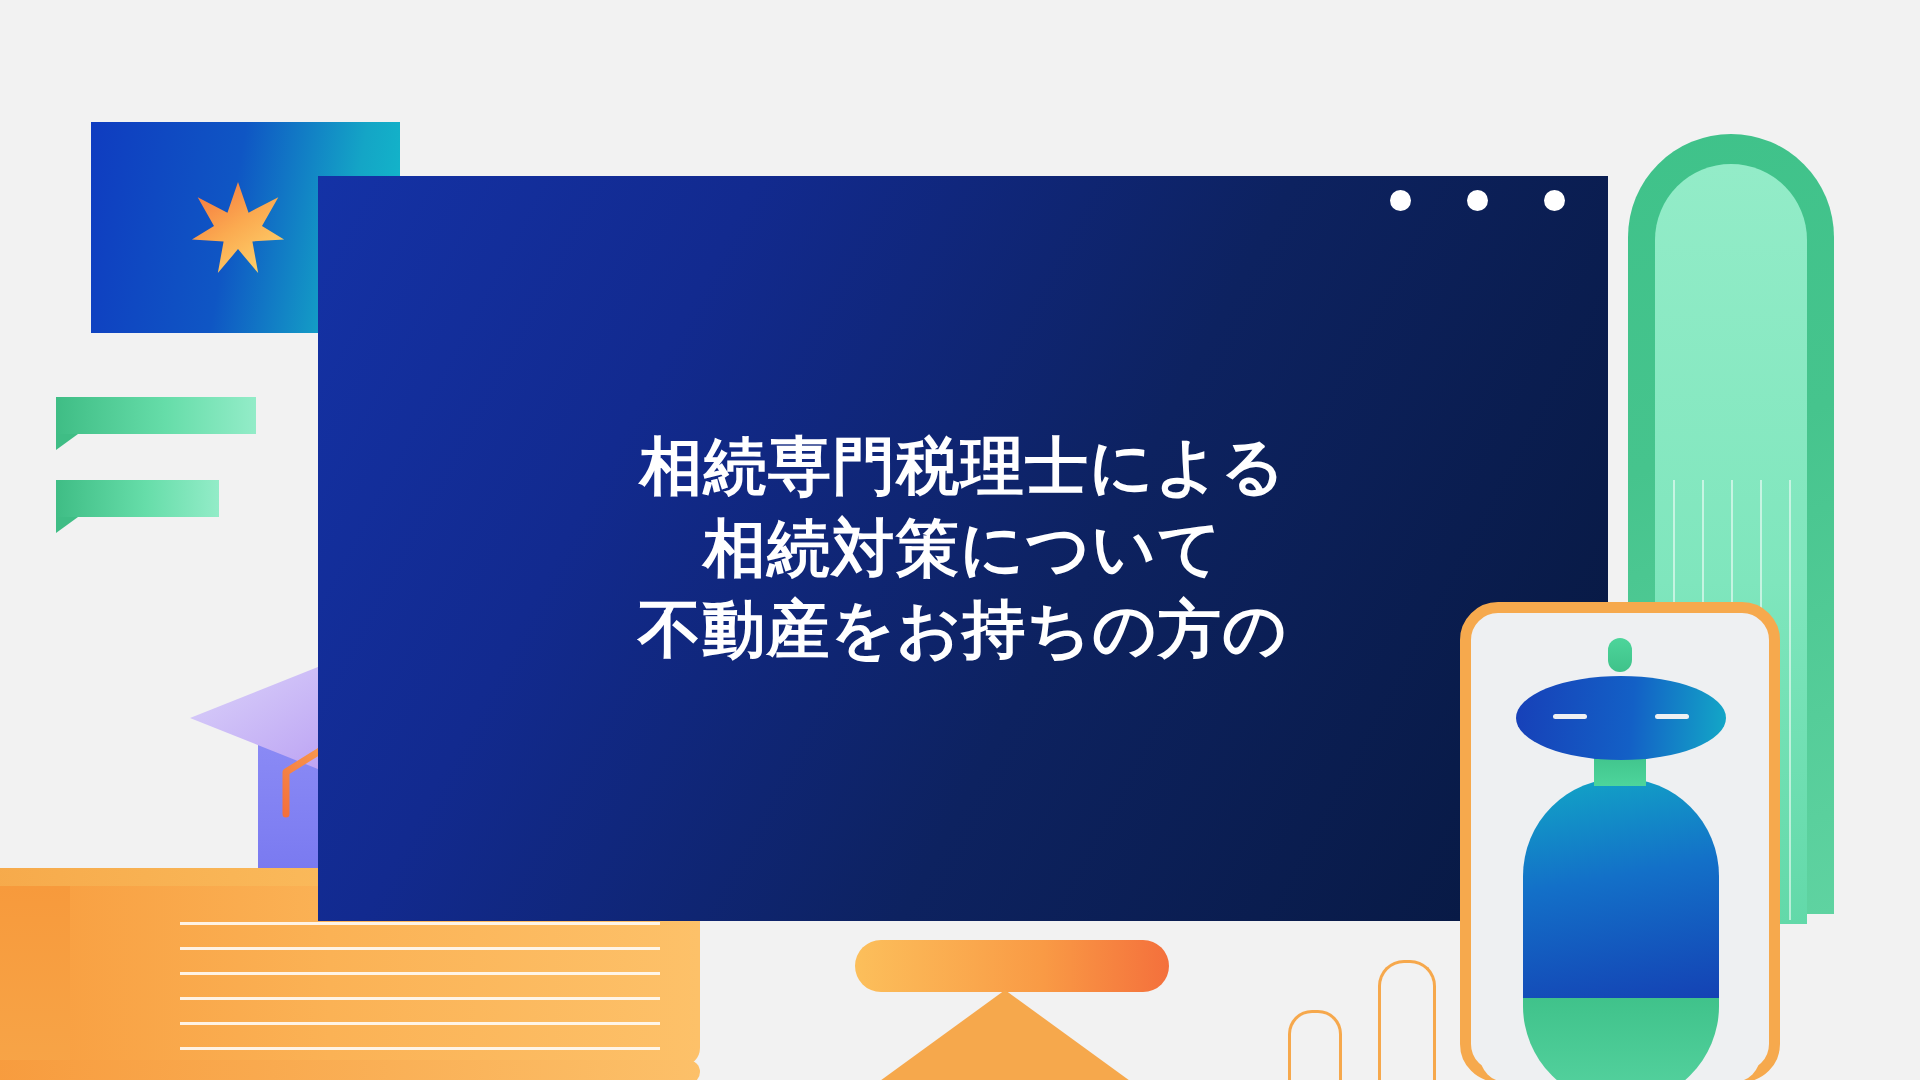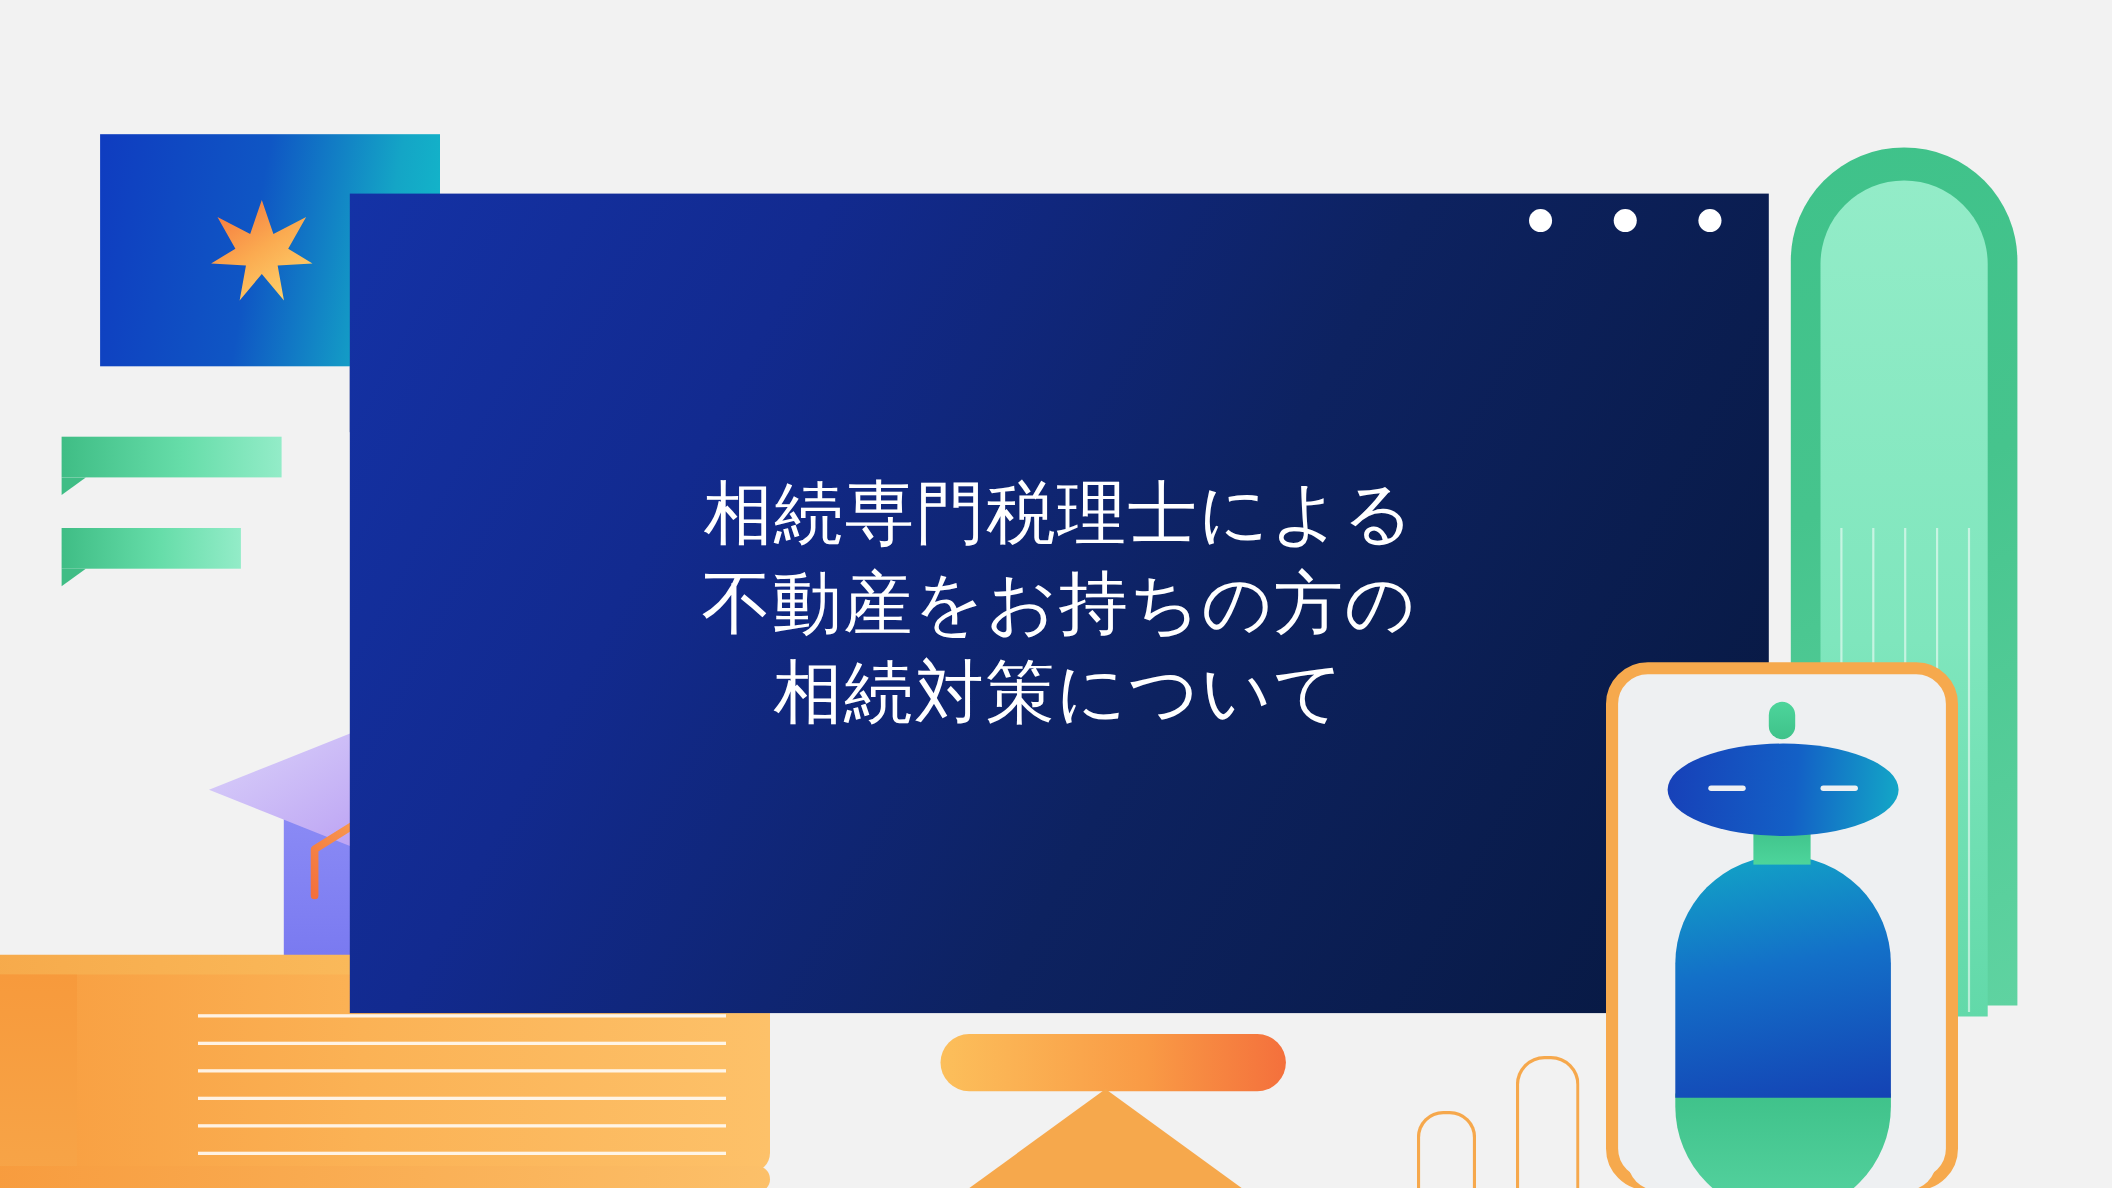--- a/index.html
+++ b/index.html
@@ -149,21 +149,21 @@
 
   
   .headline{
     position:absolute;left:318px;top:176px;width:1290px;height:745px;
     display:flex;flex-direction:column;align-items:center;justify-content:center;
     pointer-events:none;
   }
   .headline .ln{
     color:#ffffff;
     font-size:63px;
-    font-weight:400;
+    font-weight:700;
     line-height:1.30;
     letter-spacing:.02em;
     white-space:nowrap;
     text-align:center;
     font-family:"DejaVu Sans","Liberation Sans",sans-serif;
   }
 </style>
 </head>
 <body>
 
@@ -232,22 +232,22 @@
   <div class="win"></div>
   <div class="win-bar"></div>
   <div class="win-dots" id="winDots" style="left: 0px;">
       <i style="left: 1390px; background: rgb(255, 255, 255);"></i>
       <i style="left: 1467px; background: rgb(255, 255, 255);"></i>
       <i style="left: 1544px; background: rgb(255, 255, 255);"></i>
     </div>
 
   <div class="headline">
     <div class="ln">相続専門税理士による</div>
+    <div class="ln">相続対策について</div>
     <div class="ln">不動産をお持ちの方の</div>
-    <div class="ln">相続対策について</div>
   </div>
 
   <div class="pill"></div>
   <div class="tri"></div>
 
   <div class="clip clip1"></div>
   <div class="clip clip2"></div>
 
   <div class="phone"></div>
   <div class="phone-screen"></div>

